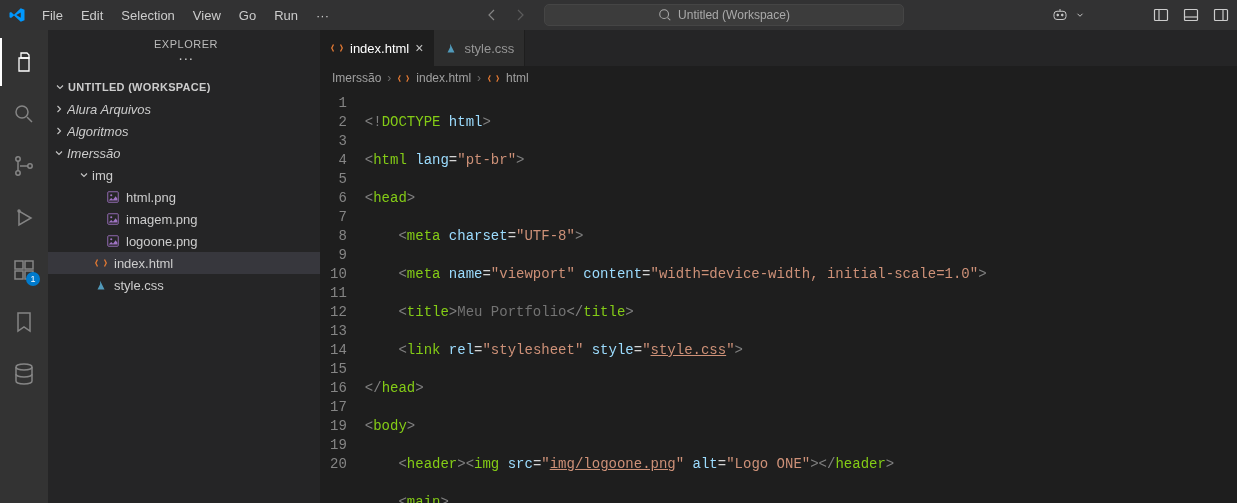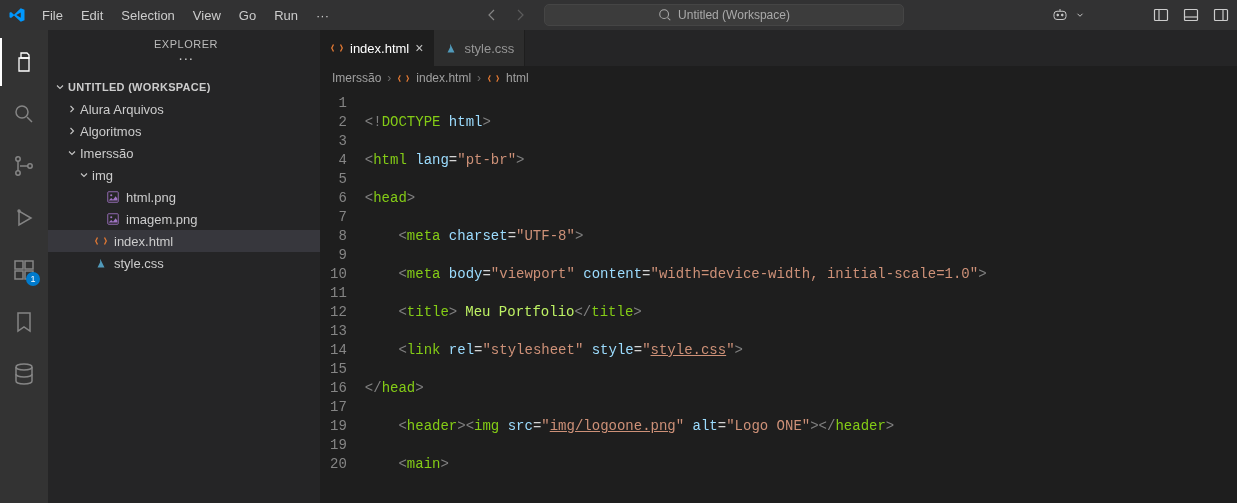--- a/index.html
+++ b/index.html
@@ -24,36 +24,36 @@
 .sidebar { width: 272px; background: #252526; display: flex; flex-direction: column; }
 .sidebar-header { display: flex; justify-content: space-between; align-items: center; padding: 8px 16px 8px 20px; font-size: 11px; letter-spacing: 0.5px; color: #bbbbbb; flex-direction: column; }
 .sidebar-header .dots { color: #cccccc; font-size: 14px; cursor: pointer; }
 .tree { padding: 2px 0; font-size: 13px; color: #cccccc; }
 .tree .row { display: flex; align-items: center; height: 22px; cursor: pointer; padding-right: 8px; }
 .tree .row.selected { background: #37373d; }
 .tree .chev { width: 16px; display: inline-flex; justify-content: center; color: #c5c5c5; }
 .tree .icon { width: 18px; display: inline-flex; justify-content: center; margin-right: 4px; }
 .tree .label { white-space: nowrap; overflow: hidden; text-overflow: ellipsis; }
 .tree .bold { font-weight: 700; font-size: 11px; letter-spacing: 0.3px; }
-.ind-0 { padding-left: 4px; } .ind-1 { padding-left: 16px; } .ind-2 { padding-left: 28px; } .ind-3 { padding-left: 40px; }
+.ind-0 { padding-left: 4px; } .ind-1 { padding-left: 3px; font-style: italic; } .ind-2 { padding-left: 28px; } .ind-3 { padding-left: 40px; }
 
 .editor-area { flex: 1; background: #1e1e1e; display: flex; flex-direction: column; min-width: 0; }
 .tabs { height: 36px; background: #252526; display: flex; align-items: stretch; }
 .tab { display: flex; align-items: center; padding: 0 10px; gap: 6px; color: #969696; background: #2d2d2d; border-right: 1px solid #1e1e1e; cursor: pointer; font-size: 13px; }
 .tab.active { background: #1e1e1e; color: #ffffff; }
 .tab .close { color: #c5c5c5; font-size: 14px; }
 .breadcrumb { height: 24px; display: flex; align-items: center; gap: 6px; padding: 0 12px; color: #a0a0a0; font-size: 12px; }
 .breadcrumb .sep { color: #6b6b6b; }
 .code-wrap { flex: 1; display: flex; font-family: Consolas, "Courier New", monospace; font-size: 14px; line-height: 19px; overflow: hidden; }
 .gutter { background: #1e1e1e; color: #858585; text-align: right; padding: 4px 18px 4px 10px; user-select: none; }
 .gutter .ln { height: 19px; }
 .code { flex: 1; padding: 4px 0; white-space: pre; overflow: hidden; color: #d4d4d4; }
 .code .line { height: 19px; }
 
-.tk-gray { color: #808080; } .tk-tag { color: #84cc16; } .tk-attr { color: #9cdcfe; } .tk-str { color: #ce9178; } .tk-text { color: #bef264; margin-left: 8px; } .tk-link { color: #ce9178; text-decoration: underline; }
+.tk-gray { color: #808080; } .tk-tag { color: #84cc16; } .tk-attr { color: #9cdcfe; } .tk-str { color: #ce9178; } .tk-text { color: #737373; } .tk-link { color: #ce9178; text-decoration: underline; }
 
 svg { display: block; }
 .ico-orange { color: #e37933; } .ico-purple { color: #a074c4; } .ico-blue { color: #519aba; }
 </style>
 </head>
 <body>
 
 <div class="title-bar">
   <span class="logo">
     <svg width="18" height="18" viewBox="0 0 24 24">
@@ -239,20 +239,31 @@
       <div class="row ind-3">
         <span class="chev"></span>
           <span class="icon ico-purple">
             <svg width="14" height="14" viewBox="0 0 16 16" fill="currentColor">
               <rect x="2" y="2" width="12" height="12" rx="1" fill="none" stroke="currentColor"></rect>
               <circle cx="6" cy="6" r="1.2"></circle>
               <path d="M3 12l3-3 2 2 3-4 2 3v2H3z"></path>
             </svg>
           </span>
         <span class="label">imagem.png</span>
+      </div>
+      <div class="row ind-3">
+        <span class="chev"></span>
+          <span class="icon ico-purple">
+            <svg width="14" height="14" viewBox="0 0 16 16" fill="currentColor">
+              <rect x="2" y="2" width="12" height="12" rx="1" fill="none" stroke="currentColor"></rect>
+              <circle cx="6" cy="6" r="1.2"></circle>
+              <path d="M3 12l3-3 2 2 3-4 2 3v2H3z"></path>
+            </svg>
+          </span>
+        <span class="label">logoone.png</span>
       </div>
       <div class="row ind-2 selected">
         <span class="chev"></span>
           <span class="icon ico-orange">
             <svg width="14" height="14" viewBox="0 0 16 16" fill="none" stroke="currentColor" stroke-width="1.5">
               <path d="M4 4l-2 4 2 4M12 4l2 4-2 4"></path>
             </svg>
           </span>
         <span class="label">index.html</span>
       </div>
@@ -326,24 +337,25 @@
           <div class="ln">17</div>
           <div class="ln">19</div>
           <div class="ln">19</div>
           <div class="ln">20</div>
       </div>
       <div class="code">
 <div class="line"><span class="tk-gray">&lt;!</span><span class="tk-tag">DOCTYPE</span><span> </span><span class="tk-attr">html</span><span class="tk-gray">&gt;</span></div>
 <div class="line"><span class="tk-gray">&lt;</span><span class="tk-tag">html</span><span> </span><span class="tk-attr">lang</span><span>=</span><span class="tk-str">"pt-br"</span><span class="tk-gray">&gt;</span></div>
 <div class="line"><span class="tk-gray">&lt;</span><span class="tk-tag">head</span><span class="tk-gray">&gt;</span></div>
 <div class="line">    <span class="tk-gray">&lt;</span><span class="tk-tag">meta</span><span> </span><span class="tk-attr">charset</span><span>=</span><span class="tk-str">"UTF-8"</span><span class="tk-gray">&gt;</span></div>
-<div class="line">    <span class="tk-gray">&lt;</span><span class="tk-tag">meta</span><span> </span><span class="tk-attr">body</span><span>=</span><span class="tk-str">"viewport"</span><span> </span><span class="tk-attr">content</span><span>=</span><span class="tk-str">"width=device-width, initial-scale=1.0"</span><span class="tk-gray">&gt;</span></div>
+<div class="line">    <span class="tk-gray">&lt;</span><span class="tk-tag">meta</span><span> </span><span class="tk-attr">name</span><span>=</span><span class="tk-str">"viewport"</span><span> </span><span class="tk-attr">content</span><span>=</span><span class="tk-str">"width=device-width, initial-scale=1.0"</span><span class="tk-gray">&gt;</span></div>
 <div class="line">    <span class="tk-gray">&lt;</span><span class="tk-tag">title</span><span class="tk-gray">&gt;</span><span class="tk-text">Meu Portfolio</span><span class="tk-gray">&lt;/</span><span class="tk-tag">title</span><span class="tk-gray">&gt;</span></div>
 <div class="line">    <span class="tk-gray">&lt;</span><span class="tk-tag">link</span><span> </span><span class="tk-attr">rel</span><span>=</span><span class="tk-str">"stylesheet"</span><span> </span><span class="tk-attr">style</span><span>=</span><span class="tk-str">"</span><span class="tk-link">style.css</span><span class="tk-str">"</span><span class="tk-gray">&gt;</span></div>
 <div class="line"><span class="tk-gray">&lt;/</span><span class="tk-tag">head</span><span class="tk-gray">&gt;</span></div>
+<div class="line"><span class="tk-gray">&lt;</span><span class="tk-tag">body</span><span class="tk-gray">&gt;</span></div>
 <div class="line">    <span class="tk-gray">&lt;</span><span class="tk-tag">header</span><span class="tk-gray">&gt;&lt;</span><span class="tk-tag">img</span><span> </span><span class="tk-attr">src</span><span>=</span><span class="tk-str">"</span><span class="tk-link">img/logoone.png</span><span class="tk-str">"</span><span> </span><span class="tk-attr">alt</span><span>=</span><span class="tk-str">"Logo ONE"</span><span class="tk-gray">&gt;&lt;/</span><span class="tk-tag">header</span><span class="tk-gray">&gt;</span></div>
 <div class="line">    <span class="tk-gray">&lt;</span><span class="tk-tag">main</span><span class="tk-gray">&gt;</span></div>
 
 
 
 
 
 
 
 

